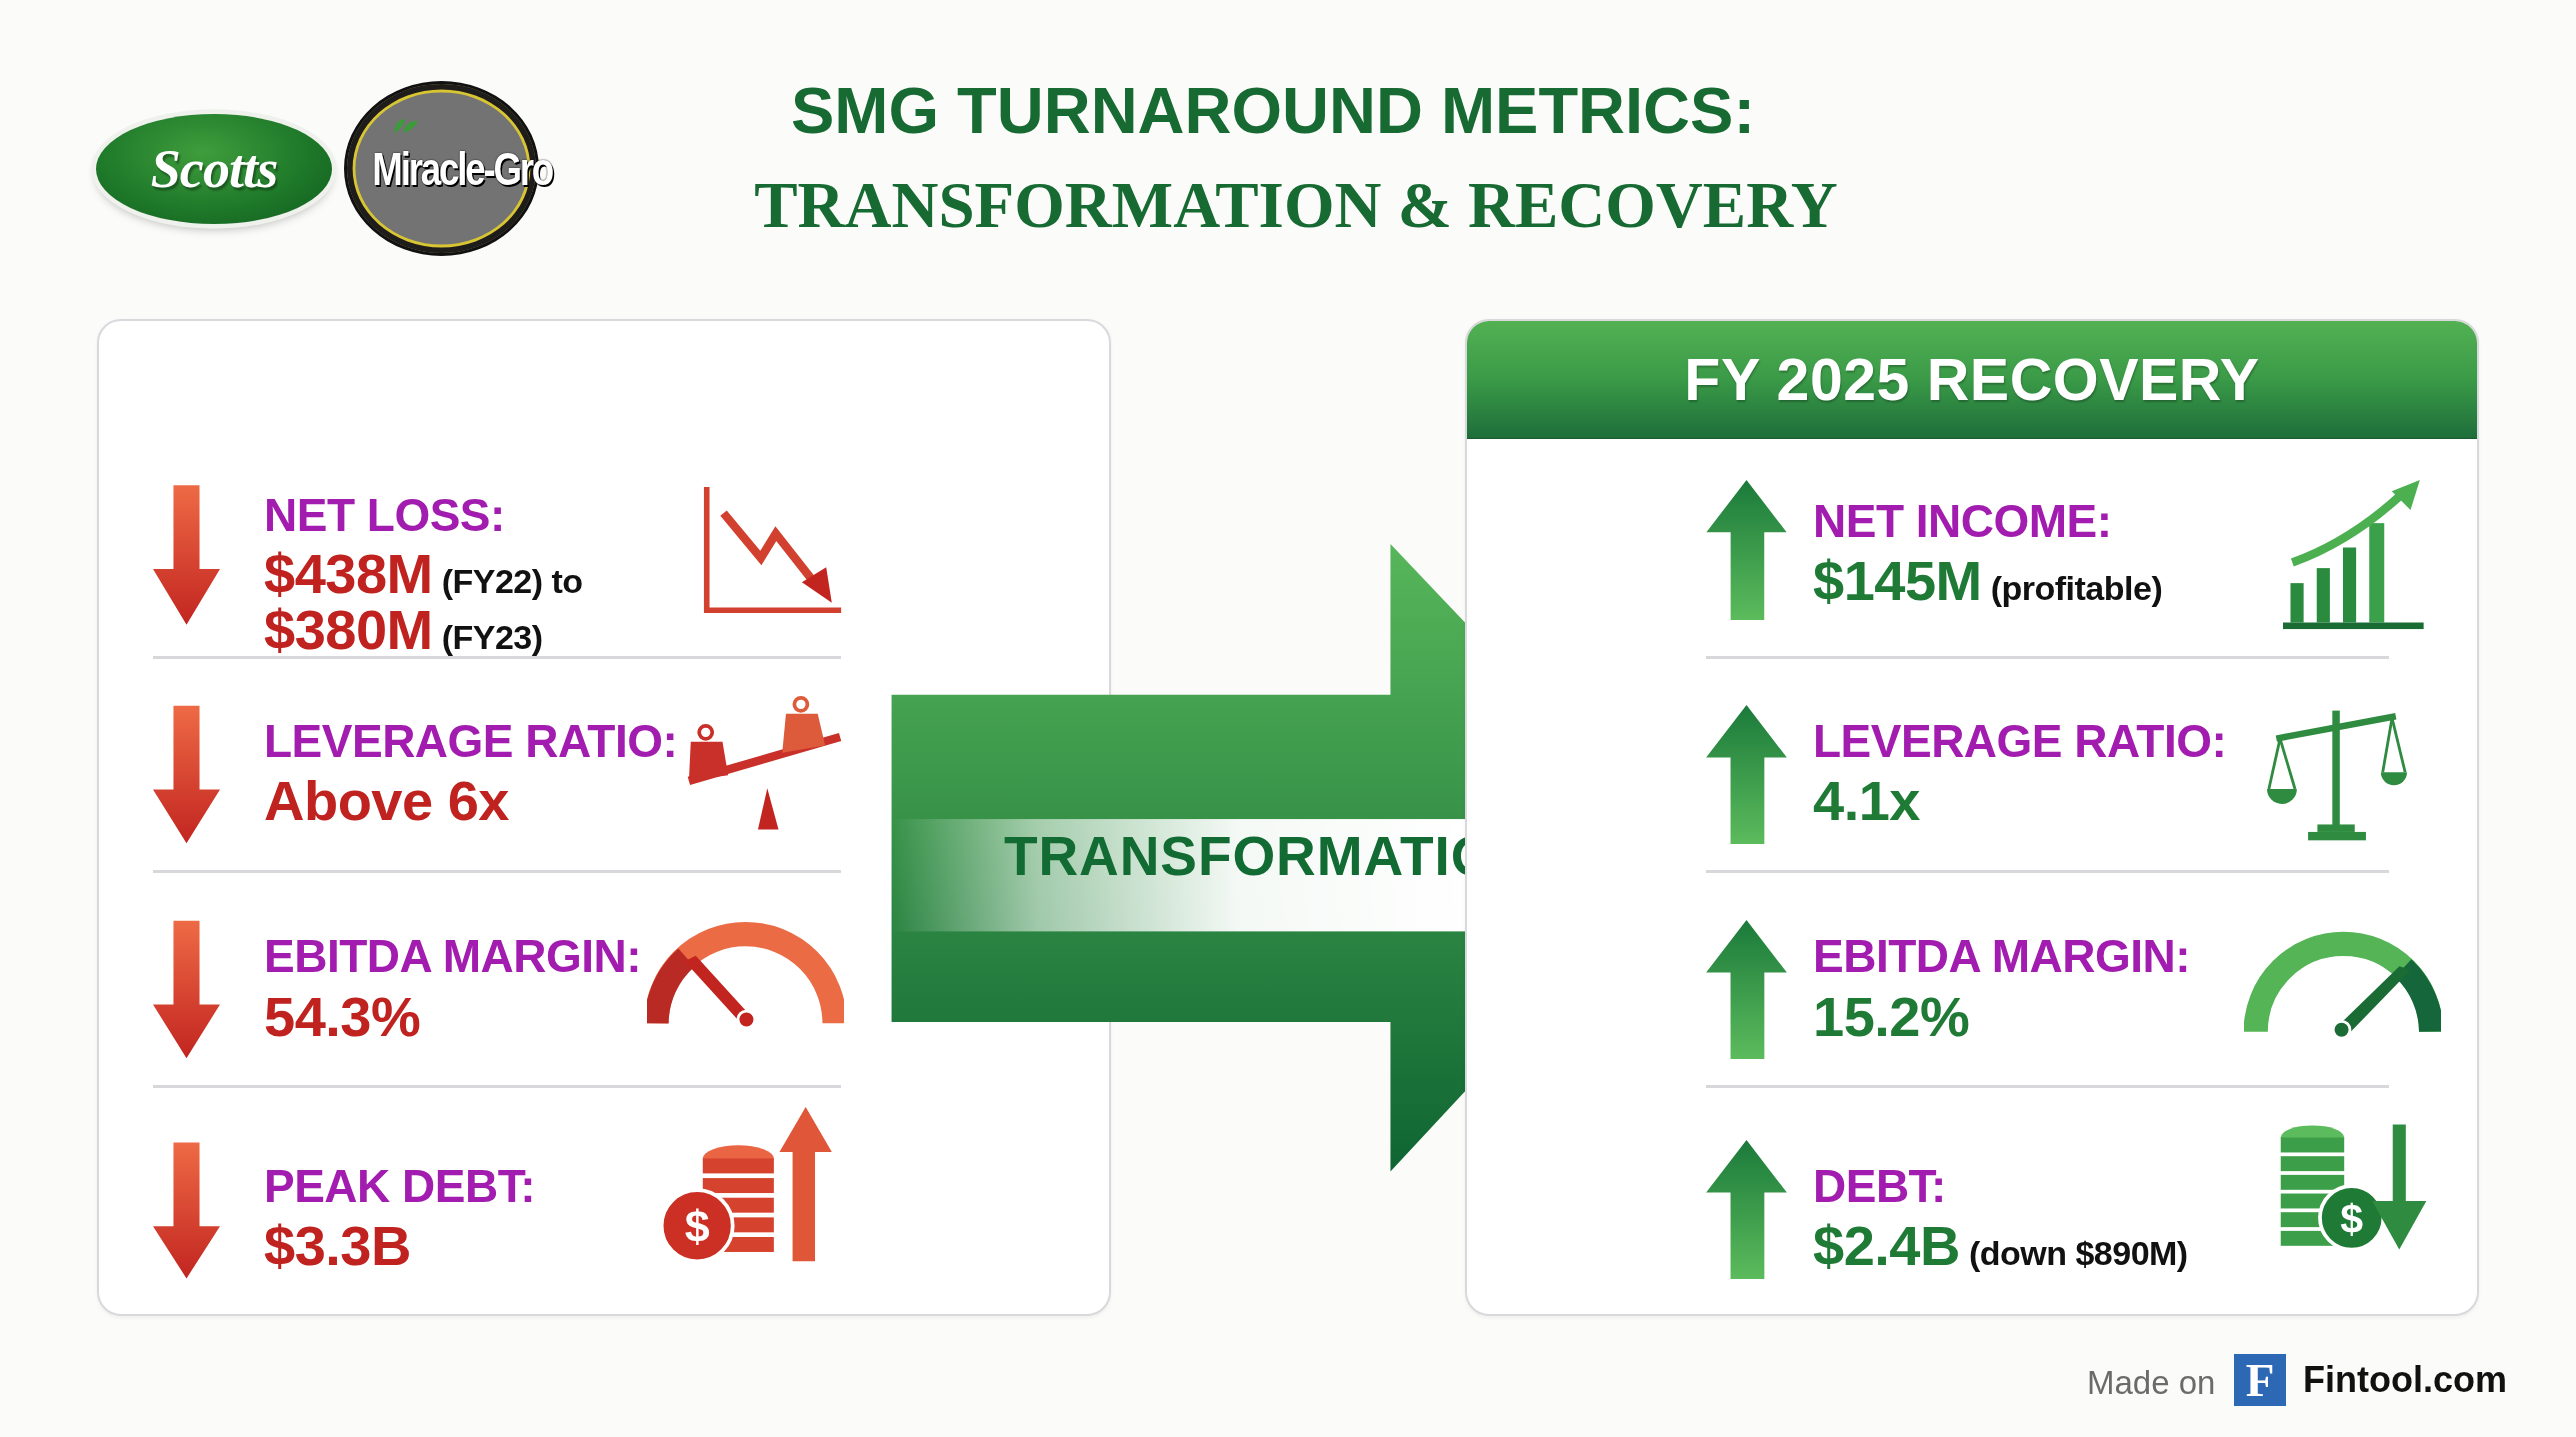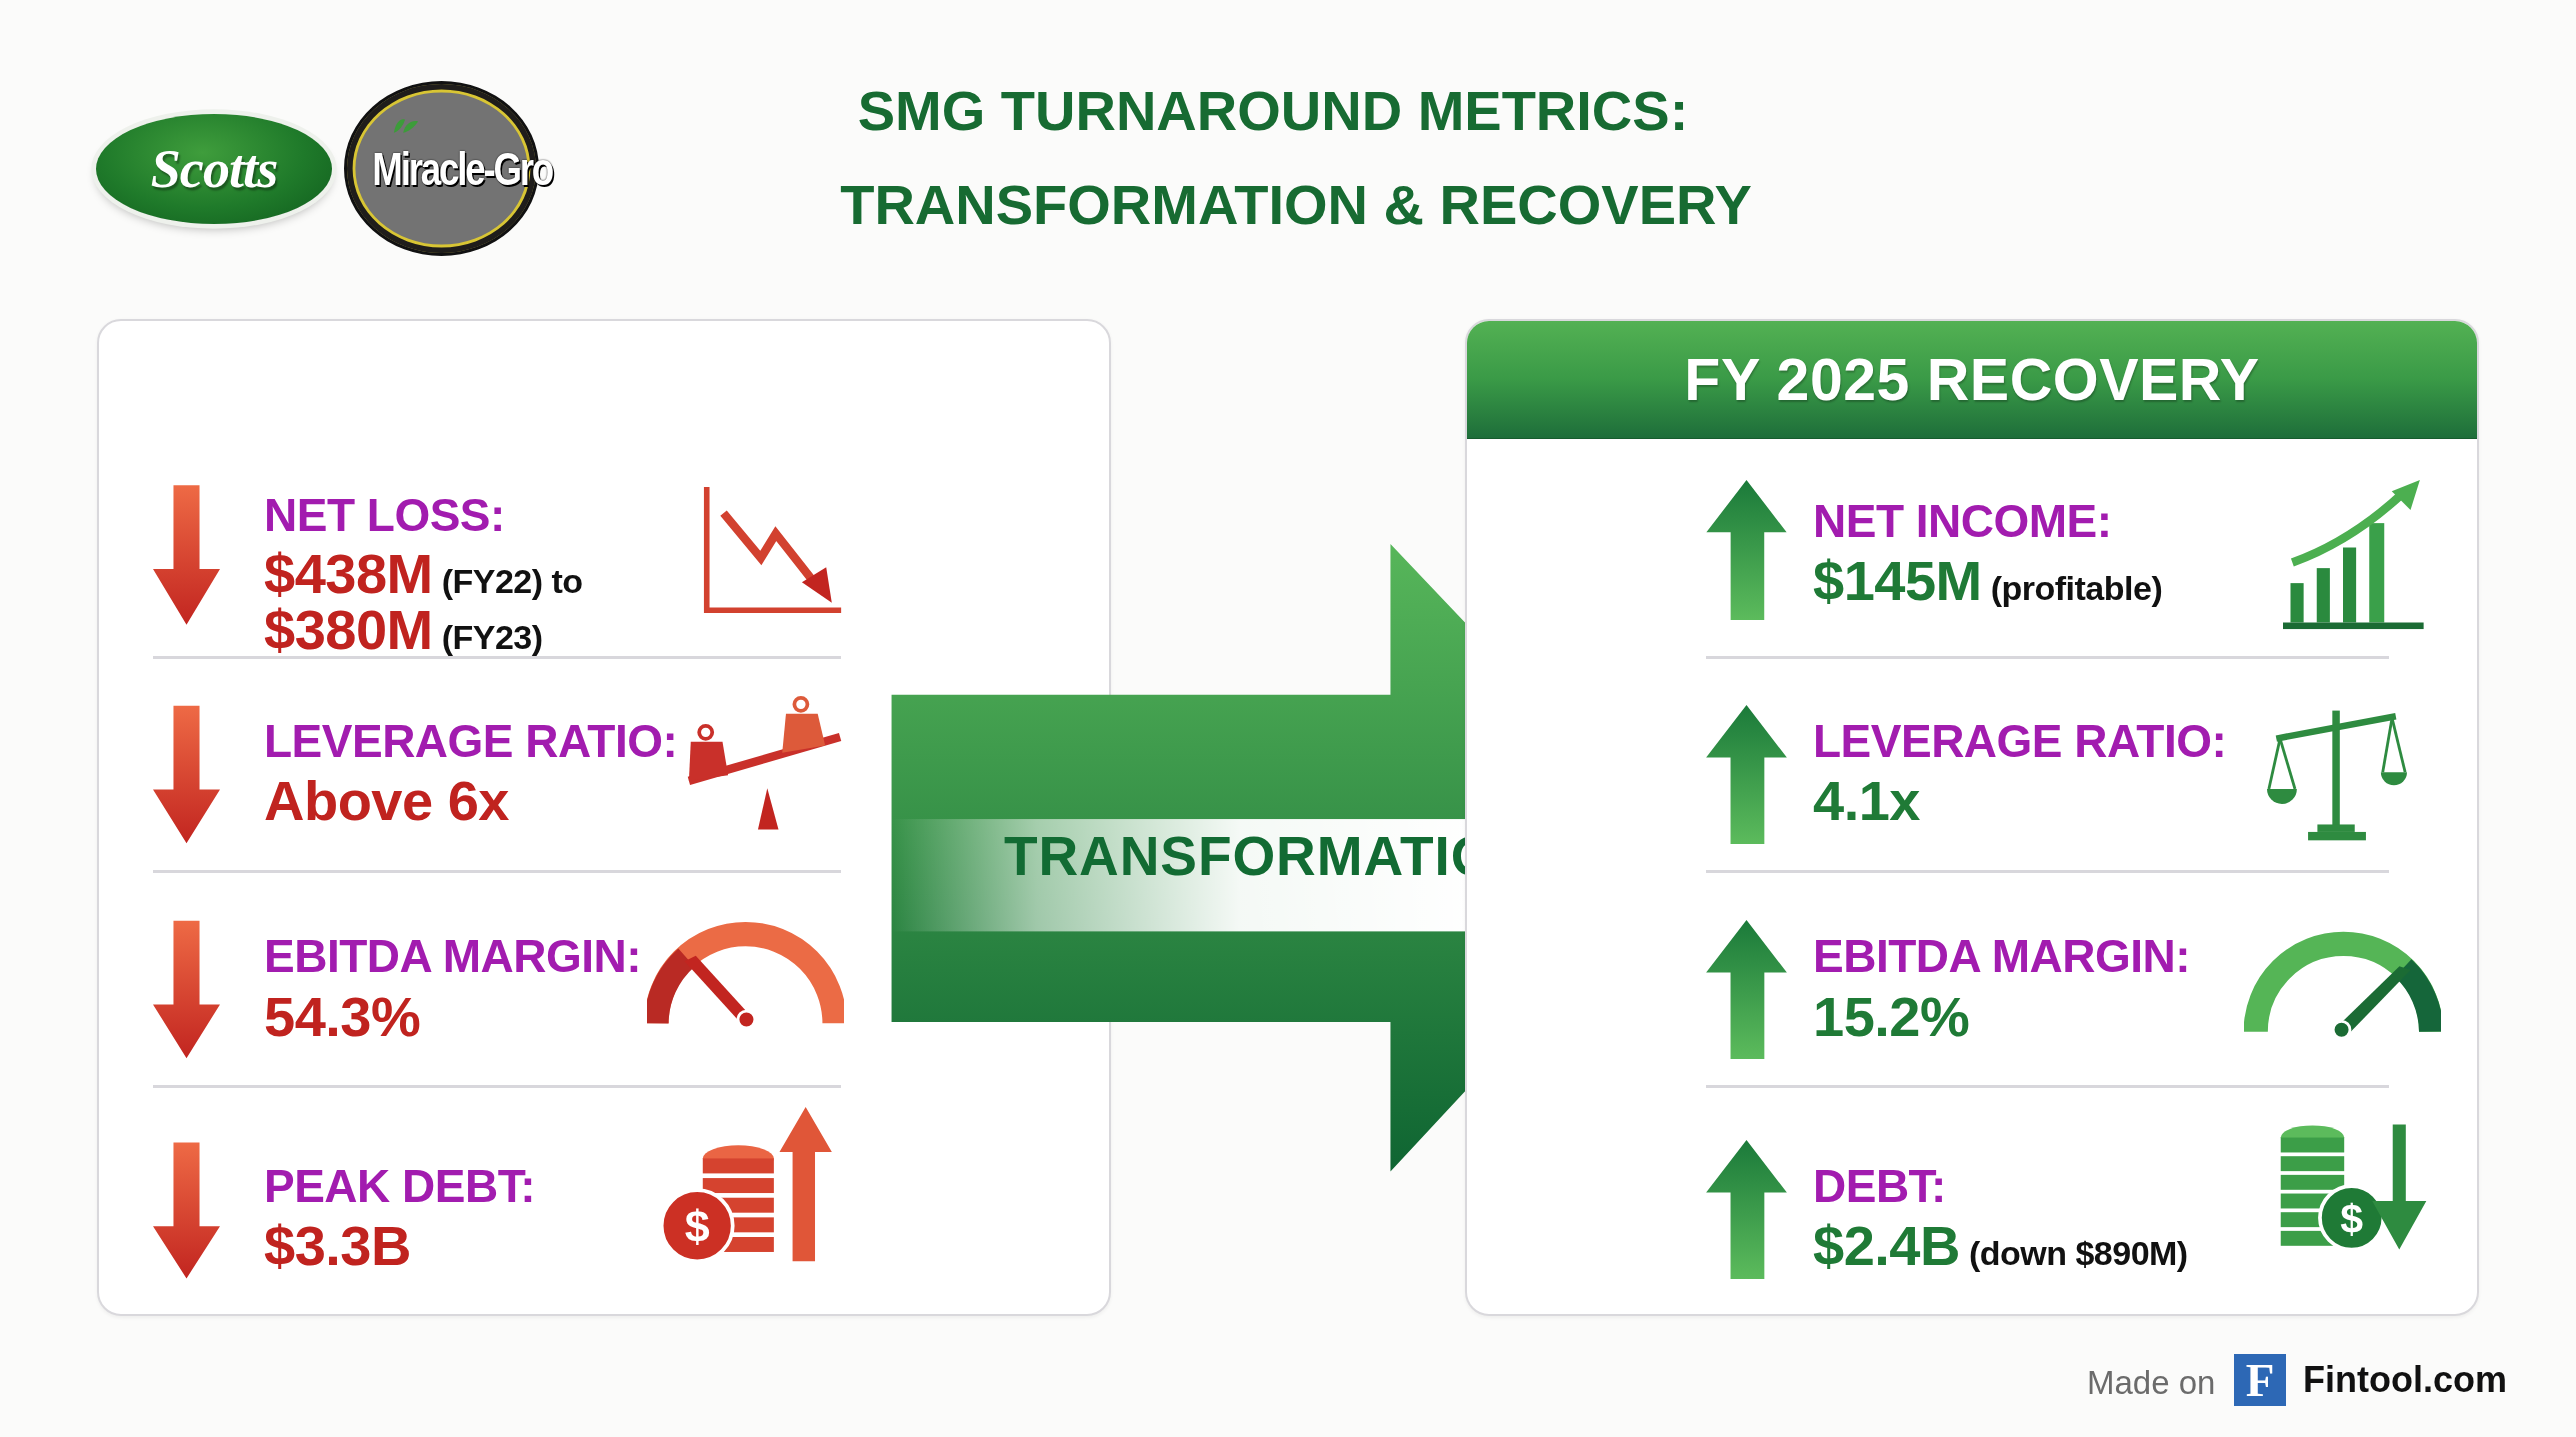--- a/index.html
+++ b/index.html
@@ -32,25 +32,25 @@
     font-family:"Liberation Sans Narrow","Liberation Sans", sans-serif; font-weight:bold;
     color:#ffffff; font-size:47px; letter-spacing:-2.8px; transform:scaleX(0.78);
     text-shadow:0 0 1.9px #000, 1.9px 1.9px 0 #000;
     white-space:nowrap;
   }
   .mg-leaf { left:45px; top:30px; }
 
   
   .title {
     left:0; width:2576px; top:64px; text-align:center;
-    color:#176b32; font-weight:bold; font-size:56px; line-height:94px;
+    color:#176b32; font-weight:bold; font-size:65px; line-height:94px;
     letter-spacing:0px;
   }
   .title .l1 { display:block; padding-right:30px; }
-  .title .l2 { display:block; padding-left:16px; }
+  .title .l2 { display:block; padding-left:16px;font-family:Liberation Serif, serif; }
 
   
   .panel {
     top:319px; height:997px; width:1014px;
     background:#ffffff; border:2.8px solid #d9d8dc; border-radius:24px;
     box-sizing:border-box; overflow:hidden;
     box-shadow:0 1.9px 3.7px rgba(0,0,0,0.05);
   }
   .panel.left { left:97px; }
   .panel.right { left:1465px; }

